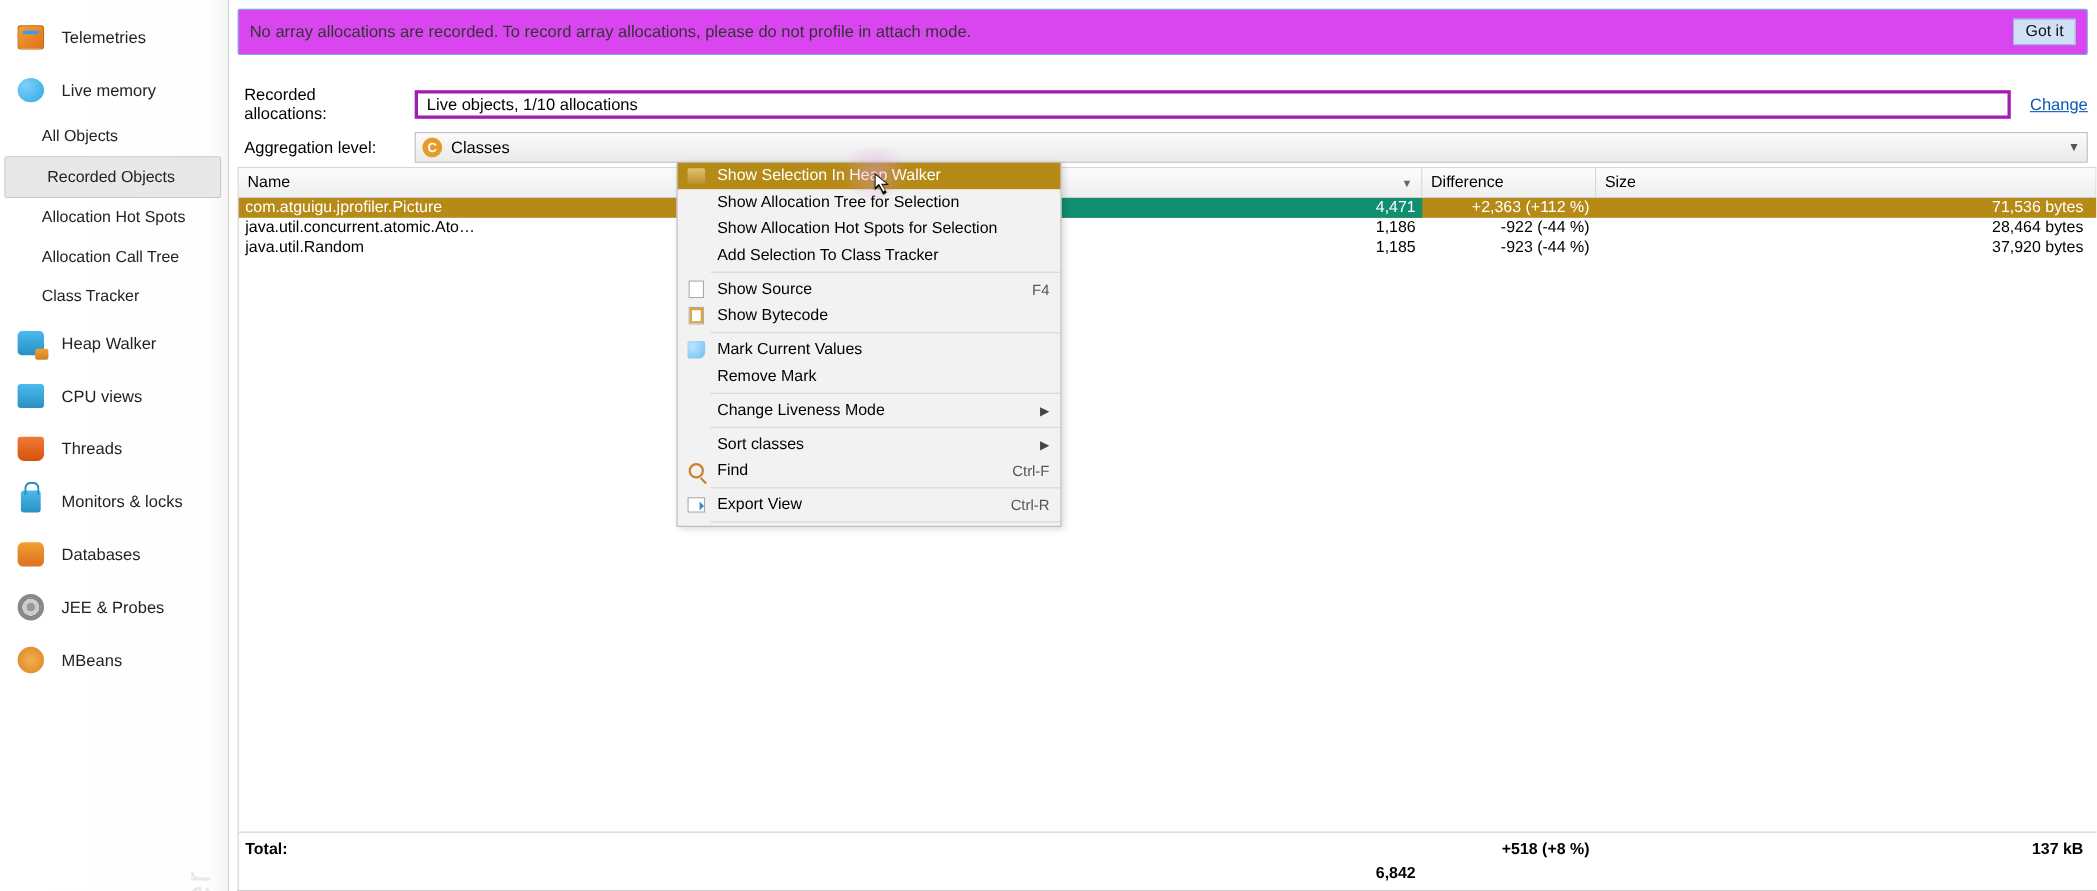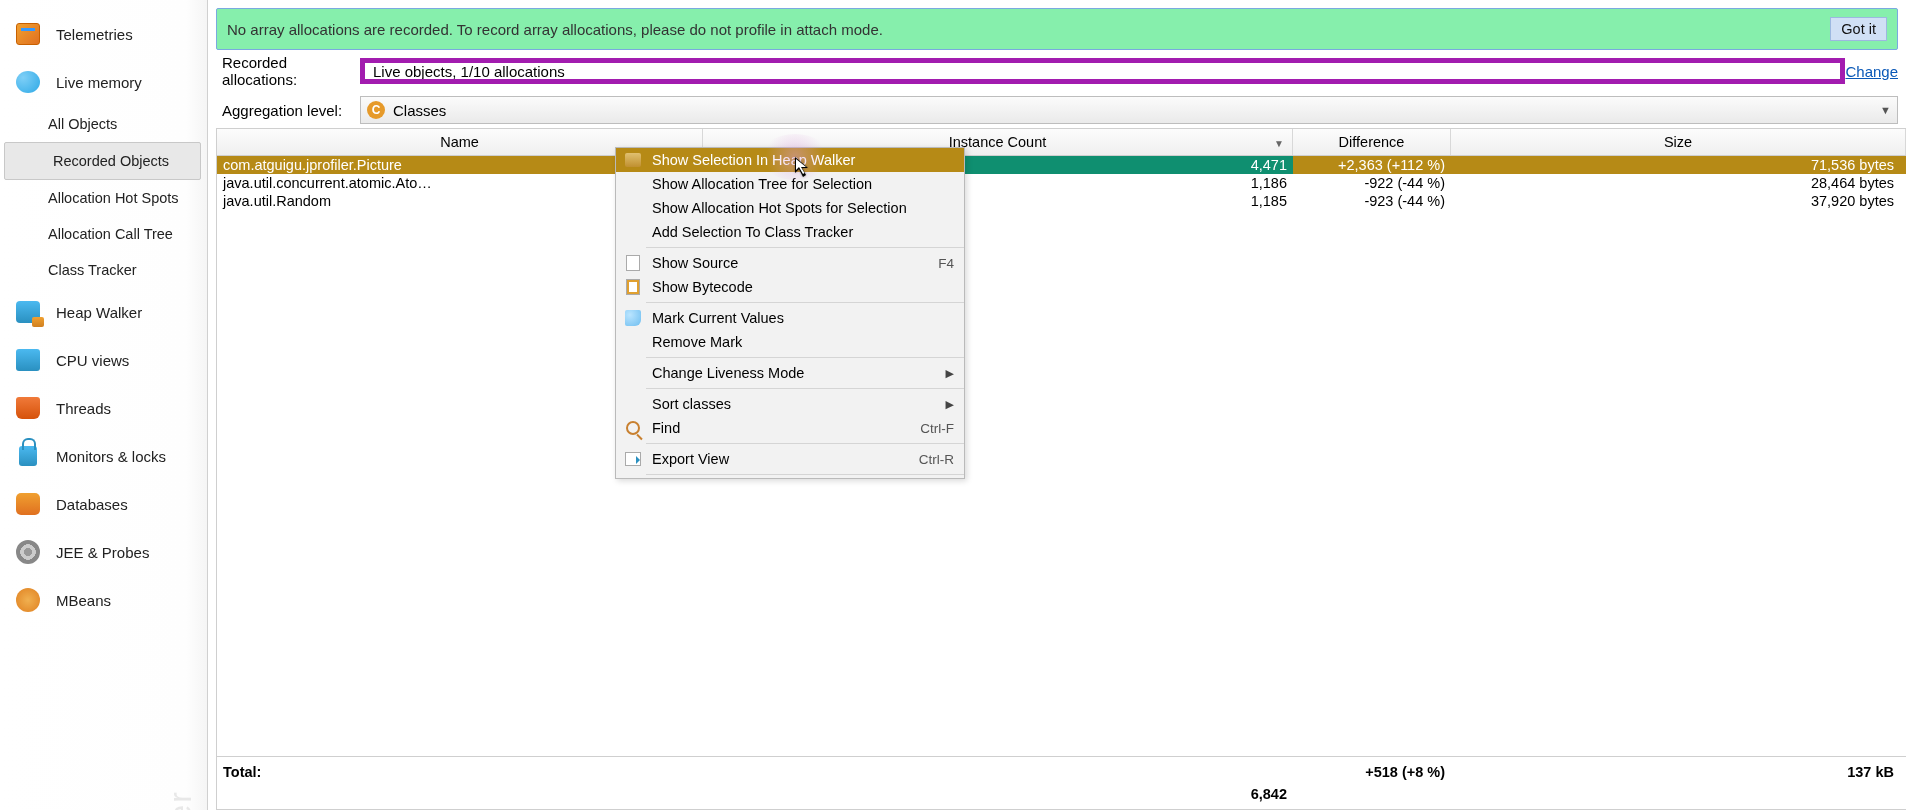--- a/index.html
+++ b/index.html
@@ -2,54 +2,54 @@
 <html><head>
 <meta charset="utf-8">
 <style>
 * { margin: 0; padding: 0; box-sizing: border-box; font-family: "Segoe UI", Tahoma, sans-serif; }
 body { width: 1906px; height: 810px; background: #ffffff; overflow: hidden; position: relative; }
 .root { display: flex; height: 100%; }
 
 
 .sidebar { width: 208px; background: linear-gradient(to right, #ffffff 0%, #fefefe 90%, #f5f5f5 100%); border-right: 1px solid #d0d0d0; padding-top: 10px; position: relative; }
 .side-item { display: flex; align-items: center; gap: 14px; padding: 10px 10px 10px 14px; cursor: pointer; font-size: 15px; color: #222; }
-.side-item.sub { padding-left: 48px; font-size: 14.5px; }
+.side-item.sub { padding-left: 38px; font-size: 14.5px; }
 .side-item.selected { background: #e8e8e8; border: 1px solid #c8c8c8; margin: 0 6px 0 4px; border-radius: 2px; }
 .side-icon { width: 28px; height: 28px; display: flex; align-items: center; justify-content: center; }
 .icon-box { width: 24px; height: 22px; border-radius: 3px; }
 .icon-telemetries { background: linear-gradient(135deg,#f0a030,#e07020); border:1px solid #c86000; position:relative;}
 .icon-telemetries::after{content:"";position:absolute;top:4px;left:4px;right:4px;height:3px;background:#3399ff;}
 .icon-livemem { background: radial-gradient(circle at 30% 30%, #7ecff7, #2ea9e6); border-radius: 50%; width:24px;height:22px;}
 .icon-heap { background: linear-gradient(#4bb9f0,#2a90c0);border-radius:4px;position:relative;}
 .icon-heap::after{content:"";position:absolute;right:-4px;bottom:-4px;width:12px;height:10px;background:linear-gradient(#f0a030,#d08020);border-radius:2px;}
 .icon-cpu { background: linear-gradient(#4bb9f0,#2a90c0);border-radius:3px;}
 .icon-threads { background: linear-gradient(#f07a3a,#d6520a);border-radius:3px 3px 6px 6px;}
 .icon-locks { background: linear-gradient(#4bb9f0,#2a90c0);width:18px;height:20px;border-radius:3px;position:relative;margin:0 auto;}
 .icon-locks::before{content:"";position:absolute;top:-8px;left:3px;width:10px;height:10px;border:2px solid #2a90c0;border-bottom:none;border-radius:6px 6px 0 0;}
 .icon-db { background: linear-gradient(#f0a030,#e07020);border-radius:5px;}
 .icon-jee { width:24px;height:24px;border:3px solid #888;border-radius:50%;background:radial-gradient(circle,#999 30%, #ccc 31%, #ccc 60%, #888 61%);}
 .icon-mbeans { width:24px;height:24px;border-radius:50%;background:radial-gradient(circle,#f0b050,#e08020);position:relative;}
 .watermark { position:absolute; bottom:20px; right:8px; font-size:32px; color:#e8e8e8; transform:rotate(-90deg); transform-origin:right bottom; letter-spacing:2px; font-weight:300;}
 
 
 .main { flex:1; padding: 8px 0 0 8px; overflow:hidden; display:flex; flex-direction:column; }
-.info-banner { margin: 0 8px 0 0; border:1px solid #7aa9e0; background:#86efac; border-radius:2px; padding:8px 10px; display:flex; align-items:center; justify-content:space-between; font-size:15px; color:#333; }
+.info-banner { margin: 0 8px 24px 0; border:1px solid #7aa9e0; background:#d946ef; border-radius:2px; padding:8px 10px; display:flex; align-items:center; justify-content:space-between; font-size:15px; color:#333; }
 .got-it { background:#d0e0f5; border:1px solid #9cb8e0; padding:3px 10px; font-size:14.5px; cursor:pointer; color:#111; }
-.controls-row { display:flex; align-items:center; gap:0; padding:4px 8px 4px 6px; font-size:15px; }
+.controls-row { display:flex; align-items:center; gap:17px; padding:4px 8px 4px 6px; font-size:15px; }
 .controls-row label { width: 138px; }
-.txtfield { flex:1; border:5px solid #a21caf; background:#fff; padding:4px 8px; font-size:15px; height:26px;}
+.txtfield { flex:1; border:3px solid #a21caf; background:#fff; padding:4px 8px; font-size:15px; height:26px;}
 .linklike { color:#0a58b7; text-decoration:underline; cursor:pointer; font-size:15px;}
 .dropdown { flex:1; border:1px solid #bdbdbd; background:linear-gradient(#fbfbfb,#eaeaea); height:28px; display:flex; align-items:center; padding:0 6px; gap:8px; position:relative;}
 .dropdown .c-badge { width:18px;height:18px;border-radius:50%; background:#e69a2a; color:#fff; font-size:12px; font-weight:bold; display:flex;align-items:center;justify-content:center;}
 .dropdown .chev { margin-left:auto; color:#555; font-size:11px;}
 
 
 .table-wrap { border:1px solid #cfcfcf; border-right:none; margin-right:0; flex:1; display:flex; flex-direction:column; }
 .thead { display:flex; background:linear-gradient(#fcfcfc,#efefef); border-bottom:1px solid #cfcfcf; font-size:14.5px;}
-.th { padding:5px 8px; border-right:1px solid #d8d8d8; text-align:center; position:relative;}
+.th { padding:5px 8px; border-right:1px solid #d8d8d8; position:relative;}
 .th.name { flex:0 0 486px; }
 .th.inst { flex:0 0 590px; }
 .th.diff { flex:0 0 158px; }
 .th.size { flex:1; }
 .th .sort-ind { position:absolute; right:8px; top:9px; font-size:10px; color:#666;}
 .tbody { font-size:14.5px; }
 .tr { display:flex; height:18px; align-items:center; position:relative;}
 .tr.selected { background:#b68a16; color:#fff; }
 .tr.selected .bar-fill { background:#0f8f70;}
 .td { padding:0 6px; height:18px; display:flex; align-items:center; }

